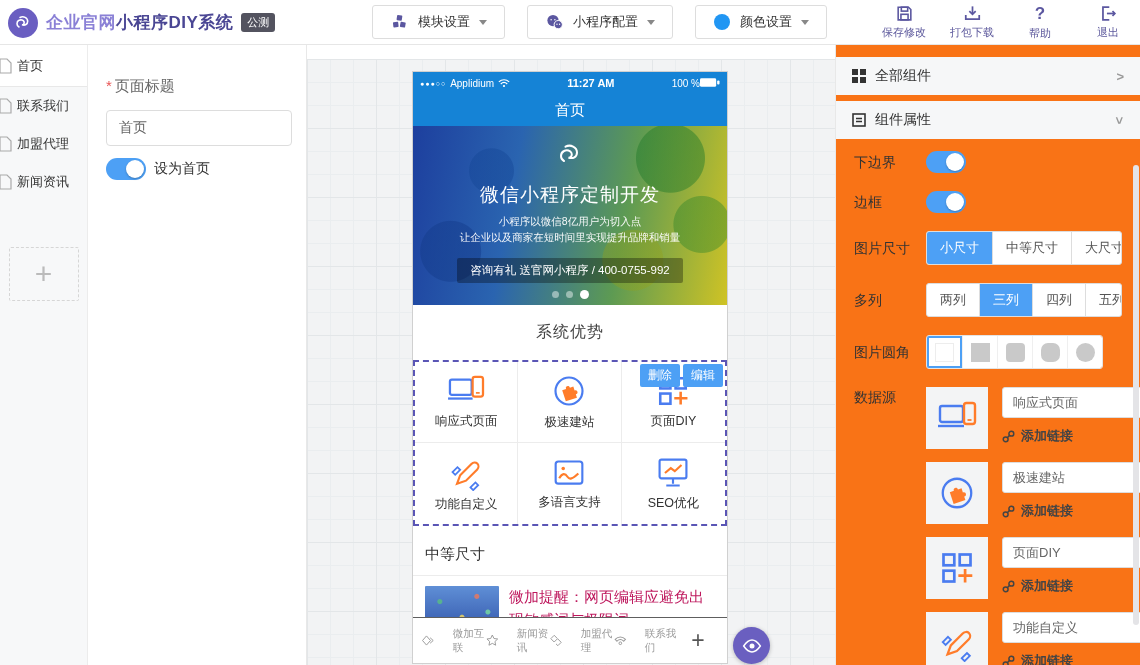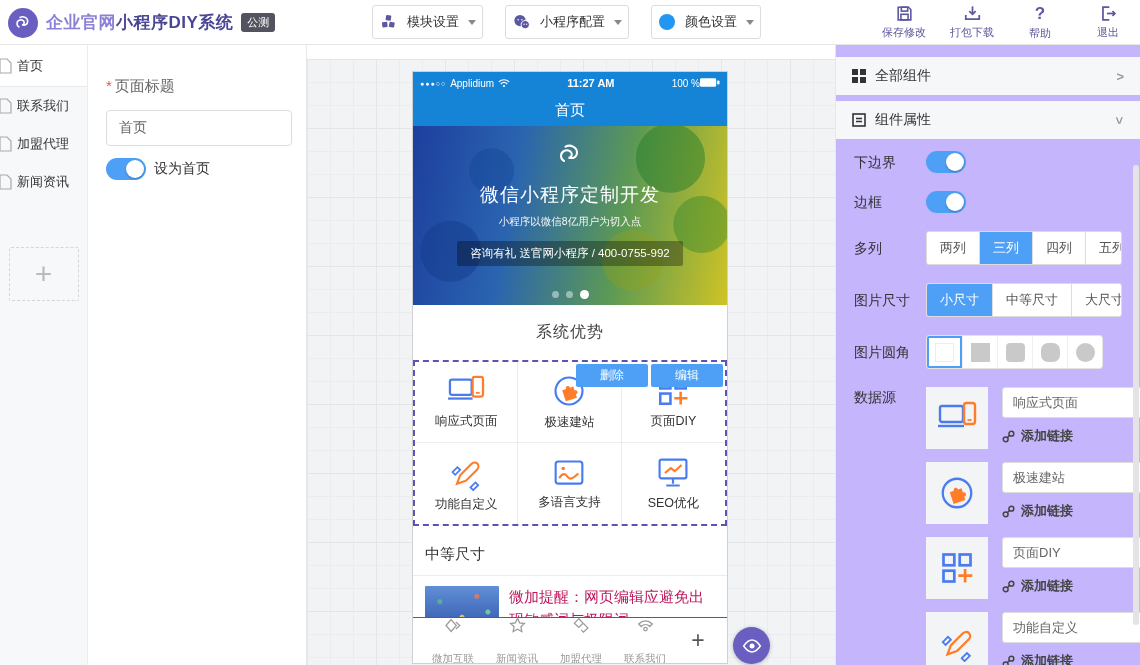--- a/index.html
+++ b/index.html
@@ -8,21 +8,21 @@
 
   
   .hdr{position:absolute;left:0;top:0;width:1140px;height:45px;background:#fff;border-bottom:1px solid #e6e6e6;z-index:30;}
   .brand{position:absolute;left:8px;top:0;height:45px;display:flex;align-items:center;}
   .logo{width:30px;height:30px;border-radius:50%;background:#6a5ec1;display:flex;align-items:center;justify-content:center;}
   .title{margin-left:8px;font-size:17px;font-weight:bold;letter-spacing:.5px;}
   .title .t1{color:#8a80d6;}
   .title .t2{color:#4a4694;}
   .badge{margin-left:8px;background:#53535f;color:#fff;font-size:11px;padding:2px 6px;border-radius:3px;}
   .toolbar{position:absolute;left:372px;top:5px;display:flex;gap:22px;}
-  .tbtn{display:flex;align-items:center;gap:9px;border:1px solid #ddd;border-radius:3px;height:34px;padding:0 6px;background:#fff;font-size:13px;color:#333;cursor:pointer;}
+  .tbtn{display:flex;align-items:center;gap:9px;border:1px solid #ddd;border-radius:3px;height:34px;padding:0 17px;background:#fff;font-size:13px;color:#333;cursor:pointer;}
   .caret{width:0;height:0;border-left:4px solid transparent;border-right:4px solid transparent;border-top:5px solid #888;}
   .hactions{position:absolute;right:6px;top:4px;display:flex;gap:16px;}
   .hact{display:flex;flex-direction:column;align-items:center;width:52px;cursor:pointer;}
   .hact .lbl{font-size:11px;color:#5c589c;margin-top:2px;}
   .qmark{font-size:17px;font-weight:bold;color:#5b57a0;line-height:20px;}
 
   
   .pages{position:absolute;left:0;top:45px;width:88px;height:620px;background:#f7f8f9;border-right:1px solid #ececec;overflow:hidden;}
   .pitem{height:38px;display:flex;align-items:center;gap:5px;padding-left:2px;font-size:13px;color:#333;cursor:pointer;}
   .pitem.active{background:#fff;border-bottom:1px solid #e8e8e8;height:42px;}
@@ -69,39 +69,39 @@
   .bdots{position:absolute;bottom:6px;left:0;right:0;display:flex;justify-content:center;align-items:center;gap:7px;}
   .bdots i{width:7px;height:7px;border-radius:50%;background:rgba(255,255,255,.45);}
   .bdots i.on{width:9px;height:9px;background:#fff;}
   .psection{height:55px;display:flex;align-items:center;justify-content:center;font-size:16px;color:#444;letter-spacing:1px;}
   .fgrid{position:relative;height:166px;border:2px dashed #5a55b5;display:grid;grid-template-columns:1fr 1fr 1fr;grid-template-rows:1fr 1fr;}
   .fcell{display:flex;flex-direction:column;align-items:center;justify-content:center;gap:5px;border-right:1px solid #ececec;border-bottom:1px solid #ececec;cursor:pointer;background:#fff;}
   .fcell:nth-child(3n+1){border-right:0;}
   .fcell:nth-child(n+5){border-bottom:0;}
   .fcell .flab{font-size:12.5px;color:#333;}
   .selbtns{position:absolute;top:2px;right:2px;display:flex;gap:3px;z-index:5;}
-  .selbtns span{background:#4da0f5;color:#fff;font-size:12px;padding:3px 24px;border-radius:2px;cursor:pointer;}
+  .selbtns span{background:#4da0f5;color:#fff;font-size:12px;padding:3px 8px;border-radius:2px;cursor:pointer;}
   .dongtai{margin-top:6px;padding:13px 12px 11px;font-size:15px;color:#333;border-bottom:1px solid #ececec;}
   .newsitem{display:flex;gap:10px;padding:10px 12px 0;}
   .thumb{position:relative;width:74px;height:52px;flex:none;overflow:hidden;border-radius:1px;
     background:radial-gradient(circle at 20% 30%, rgba(90,200,120,.7) 0 2px, transparent 3px),
                radial-gradient(circle at 70% 20%, rgba(240,120,90,.8) 0 2px, transparent 3px),
                radial-gradient(circle at 50% 60%, rgba(250,220,90,.8) 0 2px, transparent 3px),
                radial-gradient(circle at 85% 50%, rgba(120,220,160,.8) 0 2px, transparent 3px),
                linear-gradient(180deg,#5f8fd6 0%,#3c62b4 70%,#2c4a96 100%);}
   .thumb span{position:absolute;left:6px;bottom:4px;background:rgba(40,40,80,.45);color:#eee;font-size:9px;padding:1px 3px;letter-spacing:1px;}
   .ntitle{font-size:15px;color:#be185d;line-height:1.5;}
   .tabbar{position:absolute;left:0;right:0;bottom:0;height:46px;background:#fff;border-top:1px solid #5e5e5e;display:flex;align-items:center;padding:0 8px;}
-  .tab{flex:1;display:flex;flex-direction:column;align-items:center;gap:17px;cursor:pointer;}
+  .tab{flex:1;display:flex;flex-direction:row;align-items:center;gap:17px;cursor:pointer;}
   .tab .tlab{font-size:10.5px;color:#999;}
   .tabplus{width:42px;text-align:center;font-size:23px;font-weight:200;color:#555;cursor:pointer;}
   .preview-btn{position:absolute;left:426px;top:568px;width:37px;height:37px;border-radius:50%;border:none;background:#6a5fc0;display:flex;align-items:center;justify-content:center;cursor:pointer;box-shadow:0 1px 4px rgba(0,0,0,.25);}
 
   
-  .inspector{position:absolute;left:835px;top:45px;width:305px;height:620px;background:#c4b5fd;border-left:1px solid #e8e8e8;padding-top:12px;overflow:hidden;}
+  .inspector{position:absolute;left:835px;top:45px;width:305px;height:620px;background:#f97316;border-left:1px solid #e8e8e8;padding-top:12px;overflow:hidden;}
   .ihead{height:38px;background:#f6f7f8;display:flex;align-items:center;gap:9px;padding:0 16px;font-size:14px;color:#333;cursor:pointer;}
   .ihead + .ihead{margin-top:6px;}
   .chev{margin-left:auto;color:#999;font-size:13px;font-weight:bold;}
   .chev.down{display:inline-block;transform:rotate(90deg);}
   .props{padding:12px 18px 0;}
   .prow{display:flex;align-items:center;margin-bottom:18px;}
   .prow.top{align-items:flex-start;}
   .plabel{width:72px;flex:none;font-size:14px;color:#333;padding-top:2px;}
   .seg{display:inline-flex;border:1px solid #ddd;border-radius:3px;overflow:hidden;background:#fff;}
   .seg span{padding:7px 13px;font-size:13px;color:#555;border-left:1px solid #ddd;cursor:pointer;white-space:nowrap;}
@@ -271,20 +271,21 @@
       <div class="pnav">首页</div>
 
       <div class="banner">
         <div class="blogo">
           <svg width="30" height="30" viewBox="0 0 30 30">
               <path d="M9 21c-4-2-4-8 0-10 3-1.6 6.5-.5 7.5 2 .9 2.3-.5 4.7-3 4.7 4.5 1.3 8.5-.7 8.5-5.2 0-5.5-6.5-8.5-11.5-5.8" fill="none" stroke="#fff" stroke-width="2" stroke-linecap="round"></path>
             </svg>
         </div>
         <div class="btitle">微信小程序定制开发</div>
         <div class="bsub first">小程序以微信8亿用户为切入点</div>
+        <div class="bsub">让企业以及商家在短时间里实现提升品牌和销量</div>
         <div><span class="bpill">咨询有礼 送官网小程序  / 400-0755-992</span></div>
         <div class="bdots">
             <i></i>
             <i></i>
             <i class="on"></i>
           </div>
       </div>
 
       <div class="psection">系统优势</div>
 
@@ -434,34 +435,34 @@
     <div class="props">
       <div class="prow">
         <span class="plabel">下边界</span>
         <span class="tog"></span>
       </div>
       <div class="prow">
         <span class="plabel">边框</span>
         <span class="tog"></span>
       </div>
       <div class="prow">
+        <span class="plabel">图片尺寸</span>
+        <span class="seg">
+          <span class="on">小尺寸</span>
+          <span>中等尺寸</span>
+          <span>大尺寸</span>
+        </span>
+      </div>
+      <div class="prow">
         <span class="plabel">多列</span>
         <span class="seg">
           <span>两列</span>
           <span class="on">三列</span>
           <span>四列</span>
           <span>五列</span>
-        </span>
-      </div>
-      <div class="prow">
-        <span class="plabel">图片尺寸</span>
-        <span class="seg">
-          <span class="on">小尺寸</span>
-          <span>中等尺寸</span>
-          <span>大尺寸</span>
         </span>
       </div>
       <div class="prow">
         <span class="plabel">图片圆角</span>
         <span class="rads">
           <span class="rt sel">
               <i></i>
             </span>
           <span class="rt">
               <i></i>

